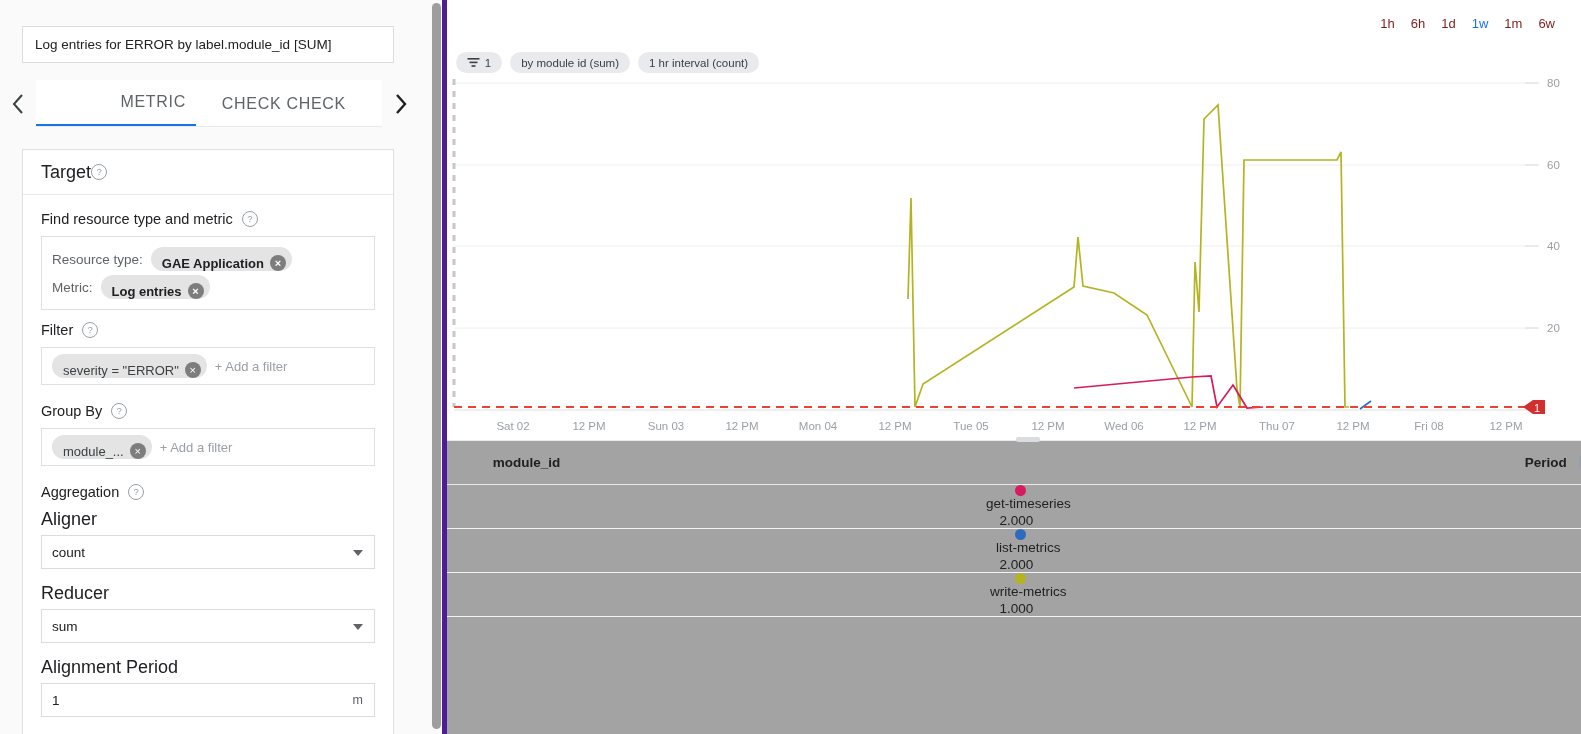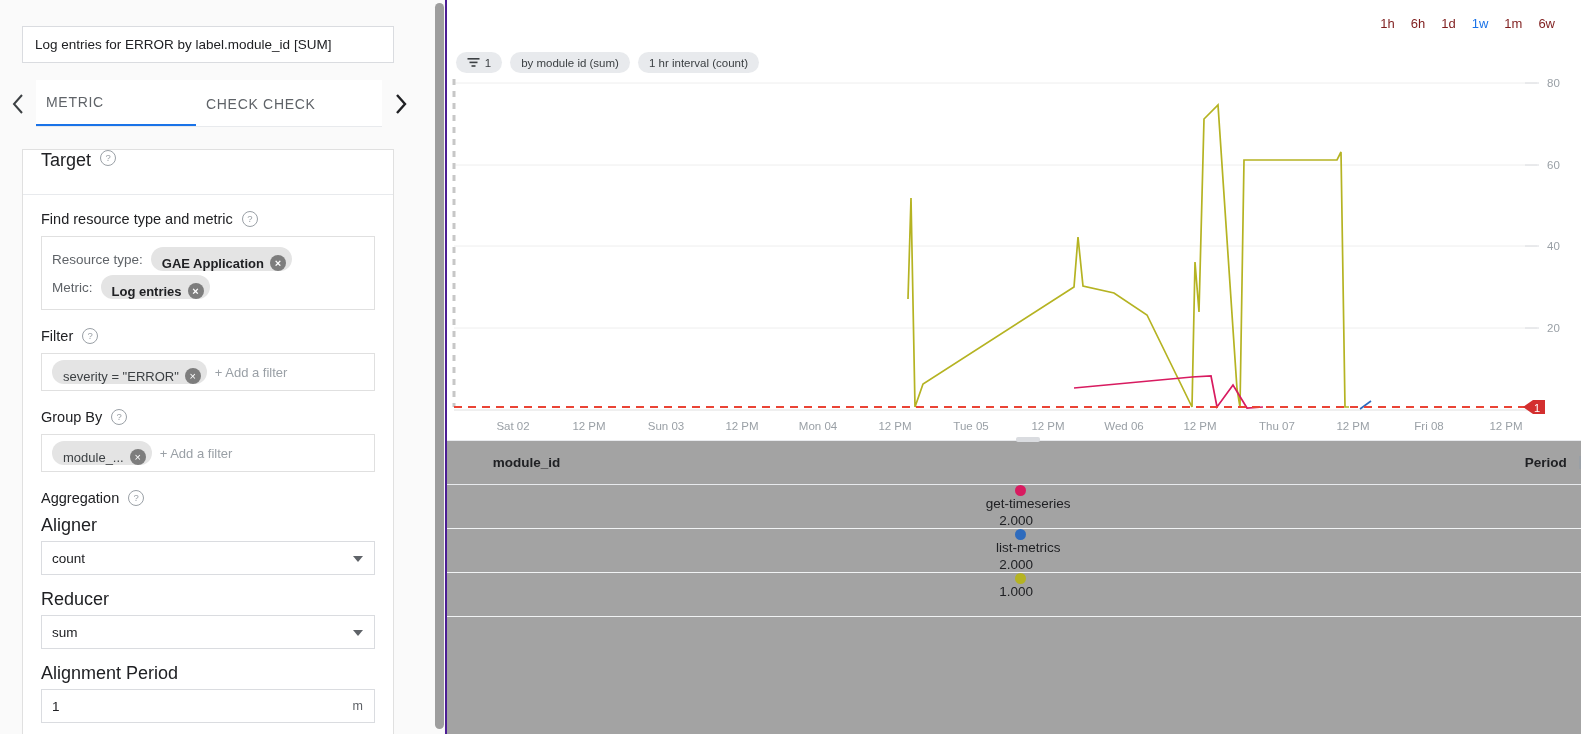--- a/index.html
+++ b/index.html
@@ -9,21 +9,21 @@
     font-family:"Liberation Sans", sans-serif;
     -webkit-font-smoothing:antialiased;
   }
   .app{position:relative;width:1581px;height:734px;display:flex;}
 
   
   .left-panel{
     position:relative;
     width:458px;height:734px;
     background:#fafafa;
-    border-right:2px solid #4c1d95;
+    border-right:5px solid #4c1d95;
     box-sizing:border-box;
     overflow:hidden;
   }
   .title-box{
     position:absolute;left:22px;top:26px;width:372px;height:37px;
     border:1px solid #dadce0;background:#fff;box-sizing:border-box;
     display:flex;align-items:center;padding:0 12px;
     font-size:13.5px;color:#202124;
   }
   .tabs-row{
@@ -34,37 +34,37 @@
     width:36px;display:flex;align-items:center;justify-content:center;
     color:#202124;font-size:20px;background:#fafafa;cursor:pointer;
     user-select:none;
   }
   .tab-arrow svg{display:block;}
   .tabstrip{
     flex:1;display:flex;background:#fff;position:relative;height:47px;
     overflow:hidden;
   }
   .tab{
-    display:flex;align-items:center;justify-content:flex-start;
-    font-size:14px;letter-spacing:.7px;color:#5f6368;
+    display:flex;align-items:center;justify-content:flex-end;
+    font-size:16px;letter-spacing:.7px;color:#5f6368;
     padding:0 10px;height:47px;box-sizing:border-box;cursor:pointer;
     white-space:nowrap;
   }
   .tab.metric{width:160px;color:#5f6368;border-bottom:3px solid #1a73e8;}
   .tab.uptime{width:160px;}
   .tabs-underline{
     position:absolute;left:36px;top:126px;width:346px;height:1px;background:#e8eaed;
   }
 
   .card{
     position:absolute;left:22px;top:149px;width:372px;
     background:#fff;border:1px solid #e0e0e0;box-sizing:border-box;
   }
   .card-header{
-    height:44px;display:flex;gap:9px;
+    height:44px;display:flex;align-items:center;
     padding:0 18px;border-bottom:1px solid #e8eaed;
   }
   .card-header .h{font-size:18px;color:#202124;}
   .card-body{padding:16px 18px 20px 18px;}
 
   .section-label{
     display:flex;align-items:center;gap:9px;
     font-size:14.5px;color:#202124;margin:0 0 9px 0;
   }
   .help{
@@ -200,21 +200,21 @@
         <span class="h">Target</span>
         <span class="help">?</span>
       </div>
       <div class="card-body">
 
         <div class="section-label">
           <span>Find resource type and metric</span>
           <span class="help">?</span>
         </div>
 
-        <div class="box" style="margin-bottom:18px;">
+        <div class="box" style="margin-bottom:12px;">
           <div class="kv-row">
             <span class="kv-key">Resource type:</span>
             <span class="chip">
               <span>GAE Application</span>
               <span class="chip-x">×</span>
             </span>
           </div>
           <div class="kv-row">
             <span class="kv-key">Metric:</span>
             <span class="chip">
@@ -383,18 +383,19 @@
         <span class="name">get-timeseries</span>
         <span class="val">2.000</span>
       </div>
       <div class="legend-row">
         <span class="dot" style="background:#2e6bbd"></span>
         <span class="name">list-metrics</span>
         <span class="val">2.000</span>
       </div>
       <div class="legend-row">
         <span class="dot" style="background:#b5b322"></span>
+        <span class="name">write-metrics</span>
         <span class="val">1.000</span>
       </div>
     </div>
 
   </div>
 </div>
 
 </body></html>

